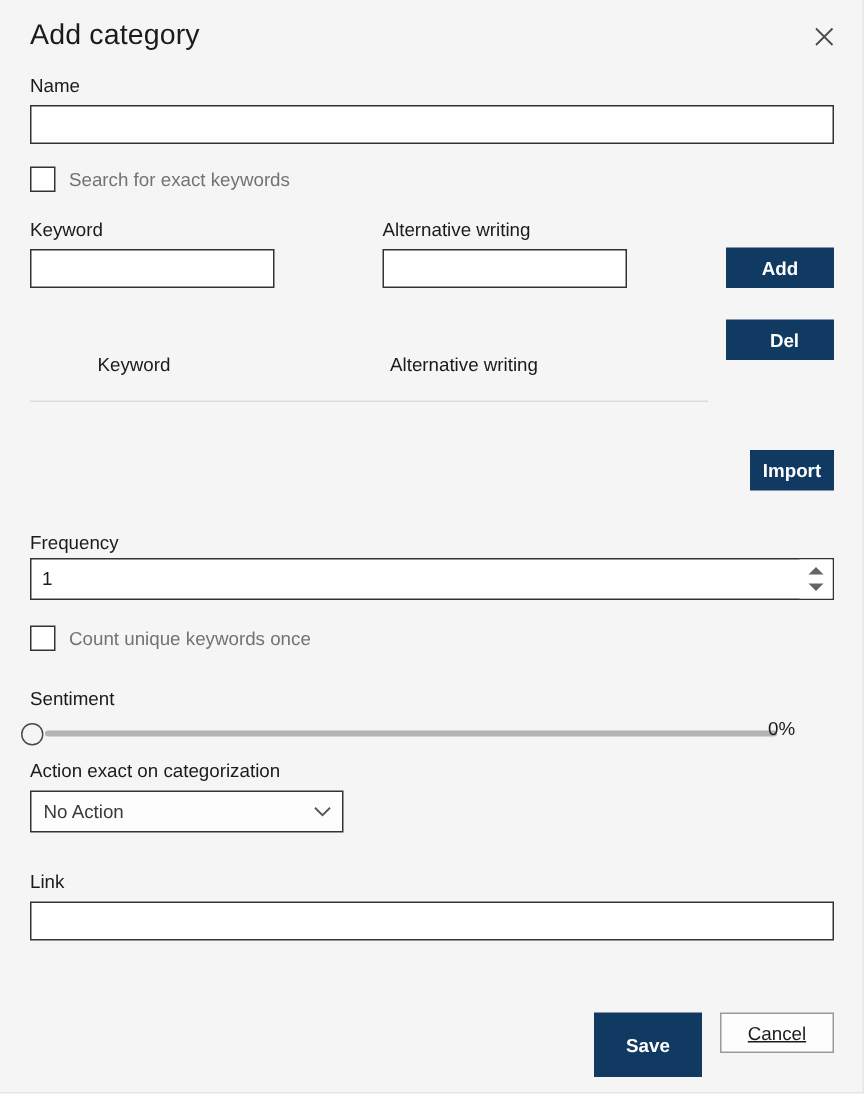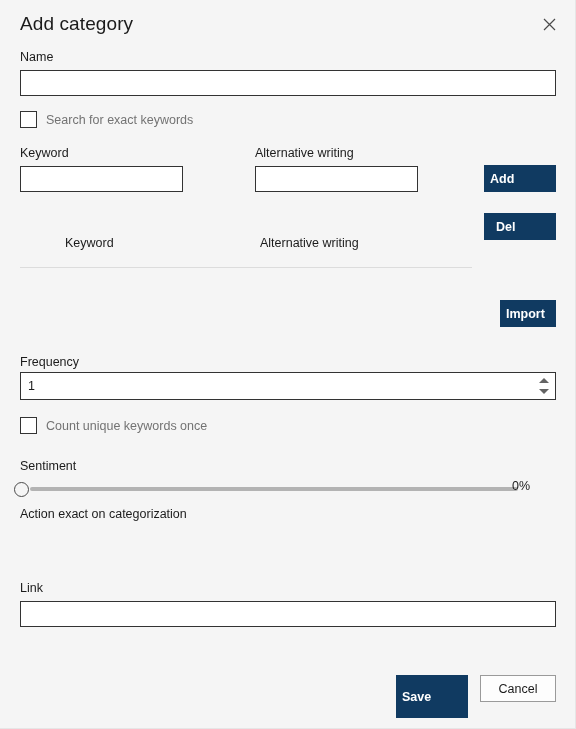--- a/index.html
+++ b/index.html
@@ -70,32 +70,33 @@
   
   .btn-primary {
     position: absolute;
     background: #103a61;
     color: #ffffff;
     border: none;
     font-family: "Liberation Sans", sans-serif;
     font-size: 12.5px;
     font-weight: 700;
     cursor: pointer;
-    text-align: left;
+    text-align: center;
   }
   .btn-secondary {
     position: absolute;
     background: #fdfdfd;
     color: #1b1b1b;
     border: 1px solid #9a9a9a;
     font-family: "Liberation Sans", sans-serif;
     font-size: 12.5px;
     font-weight: 400;
     cursor: pointer;
     text-align: center;
+    text-decoration: underline;
   }
 
   
   .kw-table { position: absolute; left: 20px; top: 236px; width: 452px; }
   .kw-head { position: relative; height: 24px; }
   .kw-head span {
     position: absolute; top: 0;
     font-size: 12.5px; color: #1b1b1b; white-space: nowrap;
   }
   .kw-col-1 { left: 45px; }
@@ -227,20 +228,28 @@
   </div>
 
   <div class="lbl" style="left:20px; top:458px;">Sentiment</div>
   <div class="slider-wrap">
     <div class="slider-track"></div>
     <div class="slider-thumb"></div>
   </div>
   <div class="slider-value">0%</div>
 
   <div class="lbl" style="left:20px; top:506px;">Action exact on categorization</div>
+  <div class="dd">
+    <div class="dd-text">No Action</div>
+    <div class="dd-chev">
+      <svg width="12" height="8" viewBox="0 0 12 8" aria-hidden="true">
+        <path d="M1 1.5 L6 6.5 L11 1.5" stroke="#555555" stroke-width="1.2" fill="none"></path>
+      </svg>
+    </div>
+  </div>
 
   <div class="lbl" style="left:20px; top:580px;">Link</div>
   <input class="tbox" style="left: 20px; top: 601px; width: 536px;" value="" placeholder="">
 
   <button class="btn-primary" style="left:396px; top:675px; width:72px; height:43px;">Save</button>
   <button class="btn-secondary" style="left:480px; top:675px; width:76px; height:27px;">Cancel</button>
 
 </div>
 
 </body></html>

